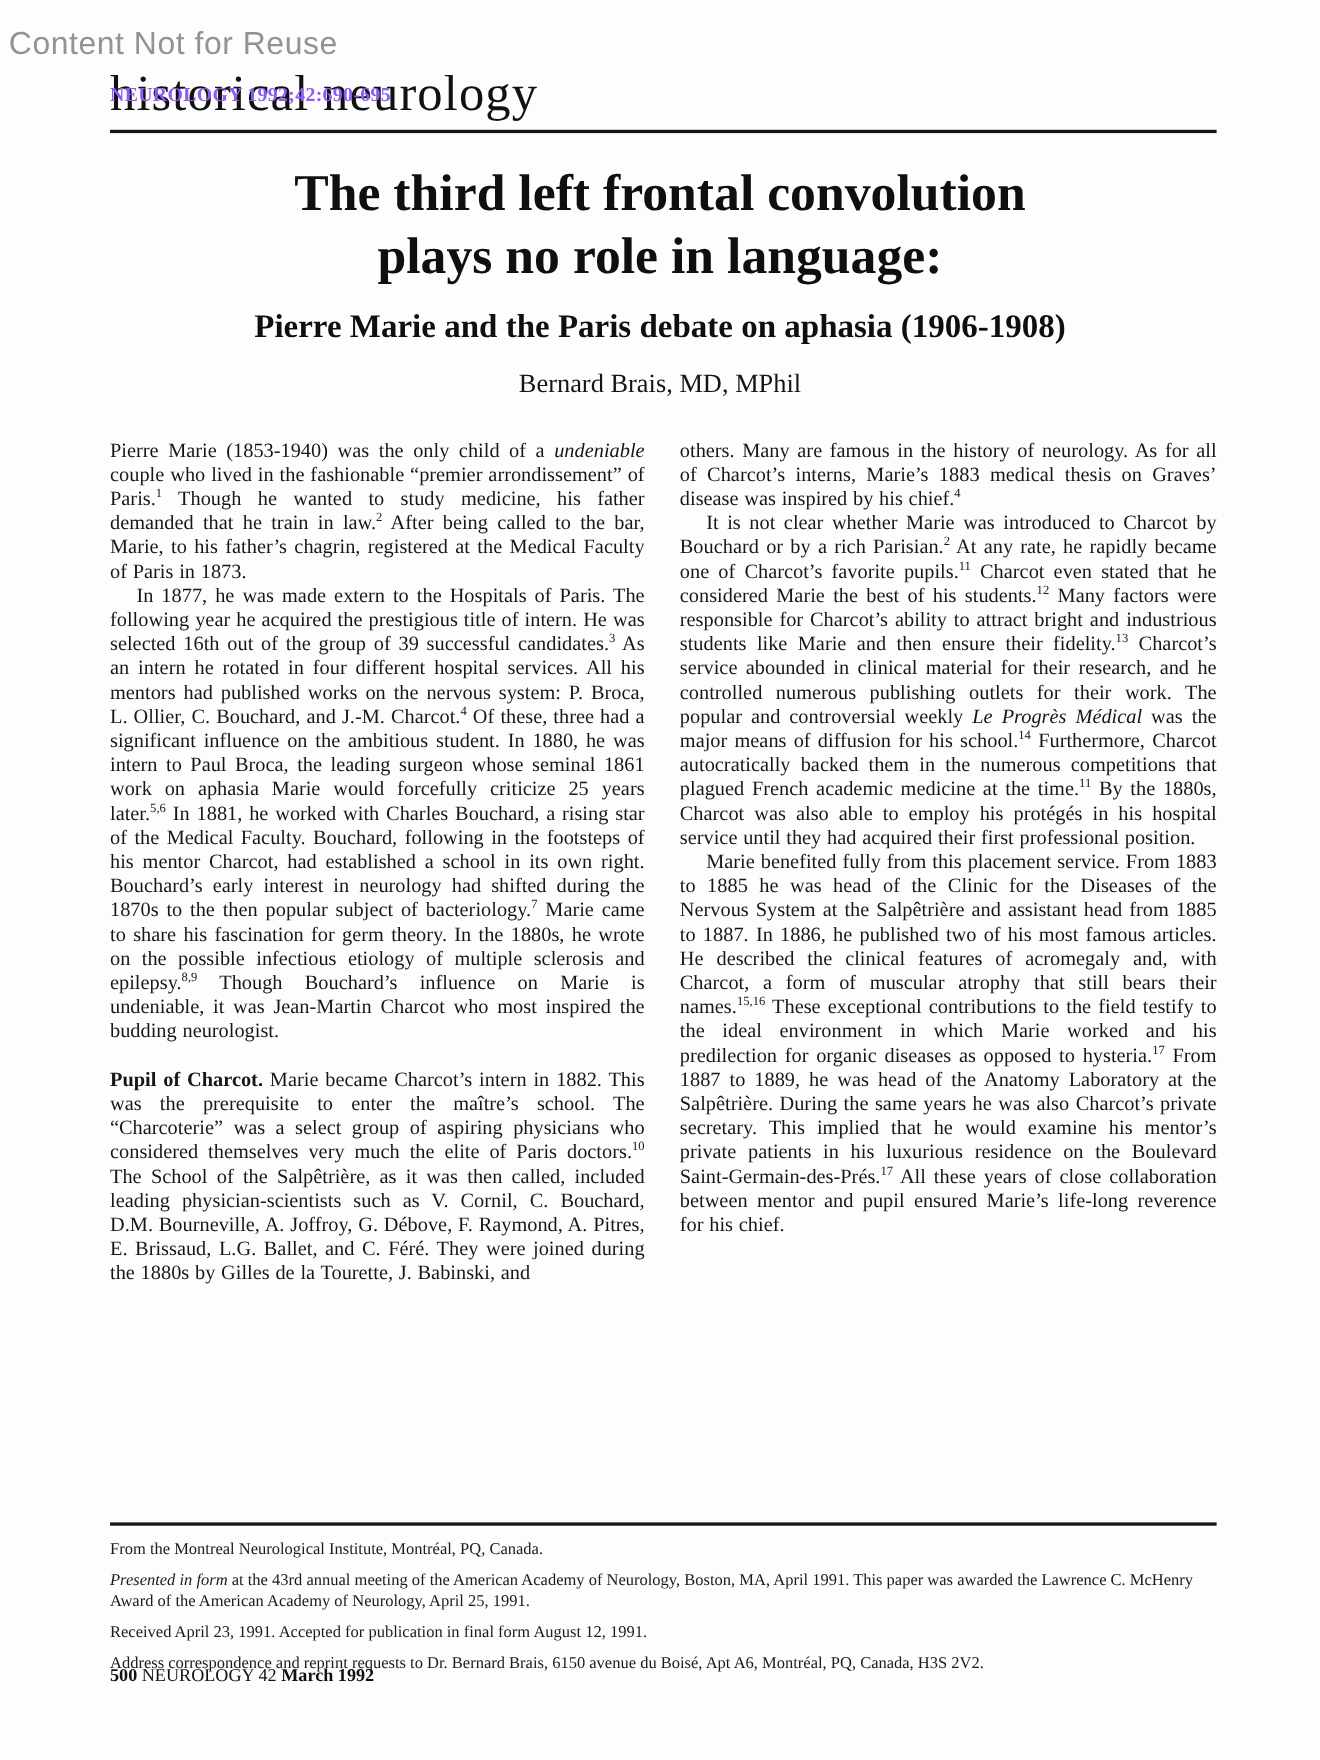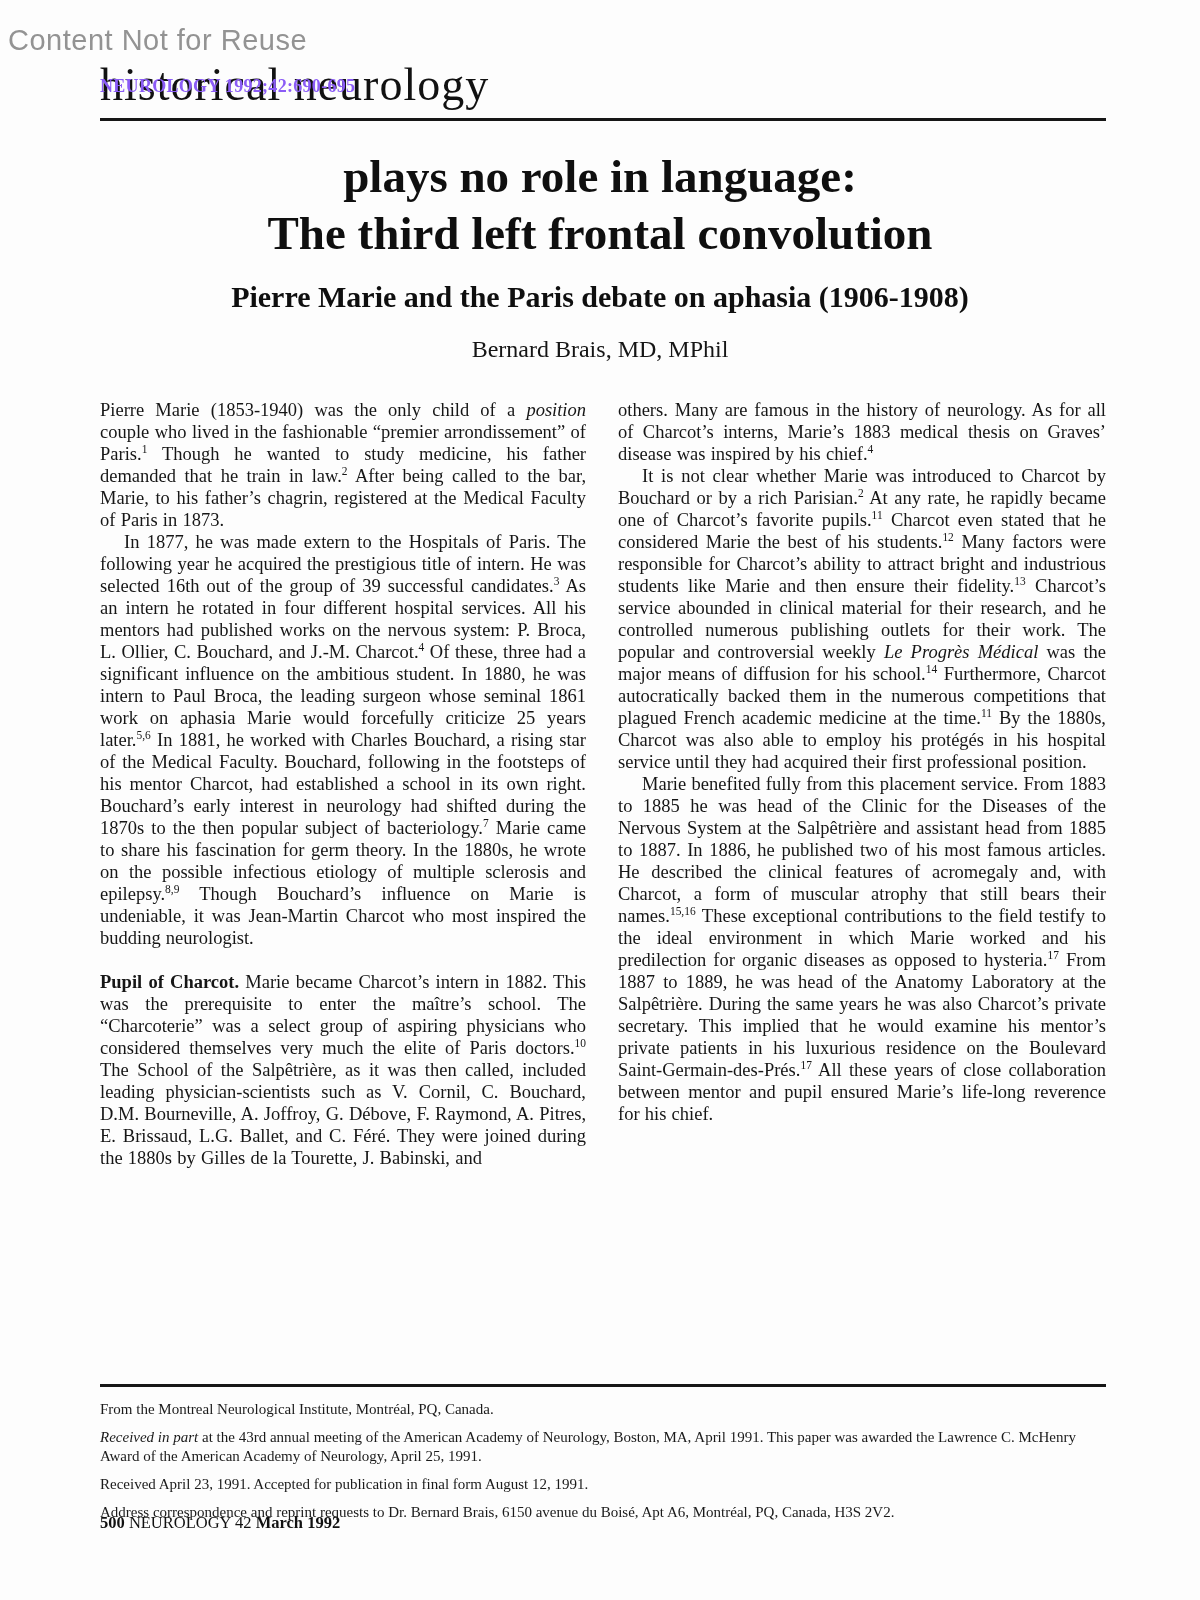--- a/index.html
+++ b/index.html
@@ -76,30 +76,30 @@
 
 <div class="page">
 
   <div class="watermark">Content Not for Reuse</div>
 
   <div class="section-title">historical neurology</div>
   <div class="journal-ref">NEUROLOGY 1992;42:690-695</div>
   <div class="header-rule"></div>
 
   <div class="title-block">
+    <div class="title-line">The third left frontal convolution</div>
     <div class="title-line">plays no role in language:</div>
-    <div class="title-line">The third left frontal convolution</div>
     <div class="subtitle">Pierre Marie and the Paris debate on aphasia (1906-1908)</div>
   </div>
 
   <div class="author">Bernard Brais, MD, MPhil</div>
 
   <div class="col col-left">
 
-      <p>Pierre Marie (1853-1940) was the only child of a <i>position</i> couple who lived in the fashionable “premier arrondissement” of Paris.<sup>1</sup> Though he wanted to study medicine, his father demanded that he train in law.<sup>2</sup> After being called to the bar, Marie, to his father’s chagrin, registered at the Medical Faculty of Paris in 1873.</p>
+      <p>Pierre Marie (1853-1940) was the only child of a <i>undeniable</i> couple who lived in the fashionable “premier arrondissement” of Paris.<sup>1</sup> Though he wanted to study medicine, his father demanded that he train in law.<sup>2</sup> After being called to the bar, Marie, to his father’s chagrin, registered at the Medical Faculty of Paris in 1873.</p>
 
       <p class="indent">In 1877, he was made extern to the Hospitals of Paris. The following year he acquired the prestigious title of intern. He was selected 16th out of the group of 39 successful candidates.<sup>3</sup> As an intern he rotated in four different hospital services. All his mentors had published works on the nervous system: P. Broca, L. Ollier, C. Bouchard, and J.-M. Charcot.<sup>4</sup> Of these, three had a significant influence on the ambitious student. In 1880, he was intern to Paul Broca, the leading surgeon whose seminal 1861 work on aphasia Marie would forcefully criticize 25 years later.<sup>5,6</sup> In 1881, he worked with Charles Bouchard, a rising star of the Medical Faculty. Bouchard, following in the footsteps of his mentor Charcot, had established a school in its own right. Bouchard’s early interest in neurology had shifted during the 1870s to the then popular subject of bacteriology.<sup>7</sup> Marie came to share his fascination for germ theory. In the 1880s, he wrote on the possible infectious etiology of multiple sclerosis and epilepsy.<sup>8,9</sup> Though Bouchard’s influence on Marie is undeniable, it was Jean-Martin Charcot who most inspired the budding neurologist.</p>
 
       <p class="space-before"><b>Pupil of Charcot.</b> Marie became Charcot’s intern in 1882. This was the prerequisite to enter the maître’s school. The “Charcoterie” was a select group of aspiring physicians who considered themselves very much the elite of Paris doctors.<sup>10</sup> The School of the Salpêtrière, as it was then called, included leading physician-scientists such as V. Cornil, C. Bouchard, D.M. Bourneville, A. Joffroy, G. Débove, F. Raymond, A. Pitres, E. Brissaud, L.G. Ballet, and C. Féré. They were joined during the 1880s by Gilles de la Tourette, J. Babinski, and</p>
     </div>
 
   <div class="col col-right">
 
       <p>others. Many are famous in the history of neurology. As for all of Charcot’s interns, Marie’s 1883 medical thesis on Graves’ disease was inspired by his chief.<sup>4</sup></p>
 
@@ -107,21 +107,21 @@
 
       <p class="indent">Marie benefited fully from this placement service. From 1883 to 1885 he was head of the Clinic for the Diseases of the Nervous System at the Salpêtrière and assistant head from 1885 to 1887. In 1886, he published two of his most famous articles. He described the clinical features of acromegaly and, with Charcot, a form of muscular atrophy that still bears their names.<sup>15,16</sup> These exceptional contributions to the field testify to the ideal environment in which Marie worked and his predilection for organic diseases as opposed to hysteria.<sup>17</sup> From 1887 to 1889, he was head of the Anatomy Laboratory at the Salpêtrière. During the same years he was also Charcot’s private secretary. This implied that he would examine his mentor’s private patients in his luxurious residence on the Boulevard Saint-Germain-des-Prés.<sup>17</sup> All these years of close collaboration between mentor and pupil ensured Marie’s life-long reverence for his chief.</p>
     </div>
 
   <div class="footnote-rule"></div>
 
   <div class="footnotes">
 
       <p>From the Montreal Neurological Institute, Montréal, PQ, Canada.</p>
 
-      <p><i>Received in part</i> at the 43rd annual meeting of the American Academy of Neurology, Boston, MA, April 1991. This paper was awarded the Lawrence C. McHenry Award of the American Academy of Neurology, April 25, 1991.</p>
+      <p><i>Presented in form</i> at the 43rd annual meeting of the American Academy of Neurology, Boston, MA, April 1991. This paper was awarded the Lawrence C. McHenry Award of the American Academy of Neurology, April 25, 1991.</p>
 
       <p>Received April 23, 1991. Accepted for publication in final form August 12, 1991.</p>
 
       <p>Address correspondence and reprint requests to Dr. Bernard Brais, 6150 avenue du Boisé, Apt A6, Montréal, PQ, Canada, H3S 2V2.</p>
     </div>
 
   <div class="page-footer">
     <span class="b">500</span>
     <span>NEUROLOGY 42</span>
     <span class="b">March 1992</span>

